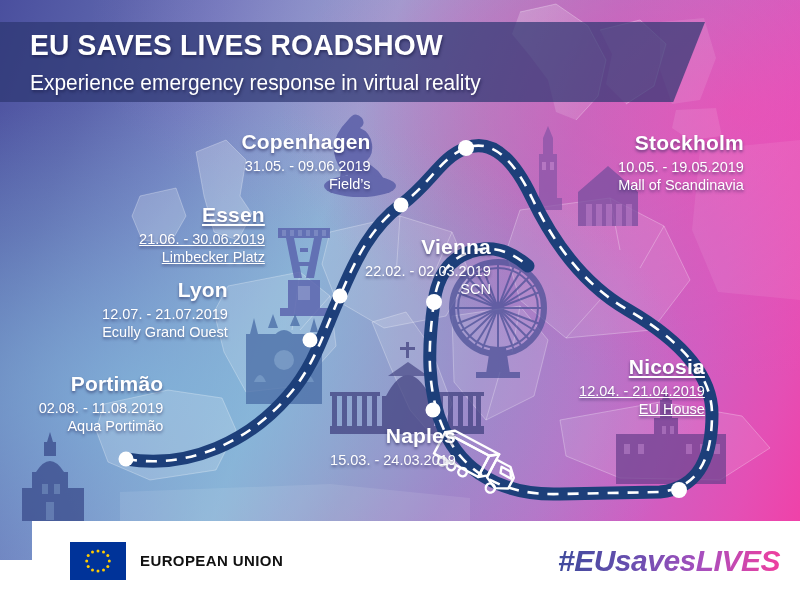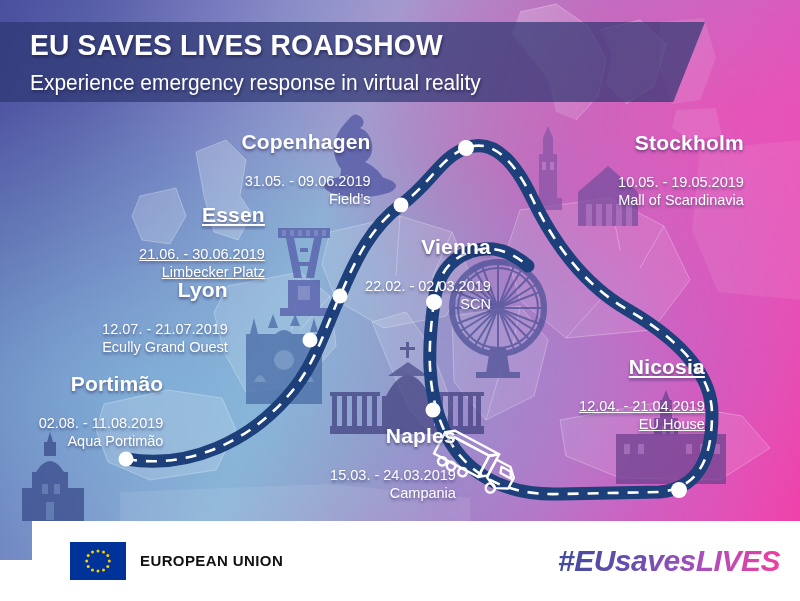--- a/index.html
+++ b/index.html
@@ -23,21 +23,21 @@
   #title{position:absolute;left:30px;top:28px;font-size:30px;font-weight:bold;color:#fff;
          letter-spacing:.2px;text-shadow:1px 2px 3px rgba(20,20,60,.55);
          font-family:"Liberation Sans",sans-serif;transform:scaleX(.94);transform-origin:left center;}
   #subtitle{position:absolute;left:30px;top:70px;font-size:22px;color:#fff;font-weight:500;
             text-shadow:1px 2px 3px rgba(20,20,60,.55);transform:scaleX(.95);transform-origin:left center;}
 
   
   .city{position:absolute;text-align:right;color:#fff;
         text-shadow:0 2px 3px rgba(30,30,80,.55);line-height:1.18;white-space:nowrap;}
   .city .nm{font-size:21px;font-weight:bold;letter-spacing:.2px;}
-  .city .dt{font-size:14.5px;font-weight:500;margin-top:18px;}
+  .city .dt{font-size:14.5px;font-weight:500;margin-top:3px;}
   .city .vn{font-size:14.5px;font-weight:500;margin-top:1px;}
 
   
   #footer{position:absolute;left:0;top:521px;width:800px;height:80px;background:#fff;margin-left:32px;}
   #euflag{position:absolute;left:38px;top:21px;width:56px;height:38px;background:#003399;}
   #euflag svg{display:block;}
   #eutext{position:absolute;left:108px;top:31px;font-size:15px;font-weight:bold;color:#111;letter-spacing:.4px;}
   #hashtag{position:absolute;right:26px;top:22px;height:36px;}
 </style>
 </head>
@@ -340,21 +340,20 @@
 
     <div class="city" style="left:101px;top:372px;transform:translateX(-50%);">
       <div class="nm">Portimão</div>
       <div class="dt">02.08. - 11.08.2019</div>
       <div class="vn">Aqua Portimão</div>
     </div>
 
     <div class="city" style="left:393px;top:424px;transform:translateX(-50%);">
       <div class="nm">Naples</div>
       <div class="dt">15.03. - 24.03.2019</div>
-      <div class="vn">Campania</div>
     </div>
   </div>
 
   <div id="footer">
     <div id="euflag">
       <svg width="56" height="38" viewBox="0 0 56 38">
         <rect width="56" height="38" fill="#003399"></rect>
         <g fill="#FFCC00">
           <circle cx="28" cy="9" r="1.5"></circle>
             <circle cx="33.5" cy="10" r="1.5"></circle>

